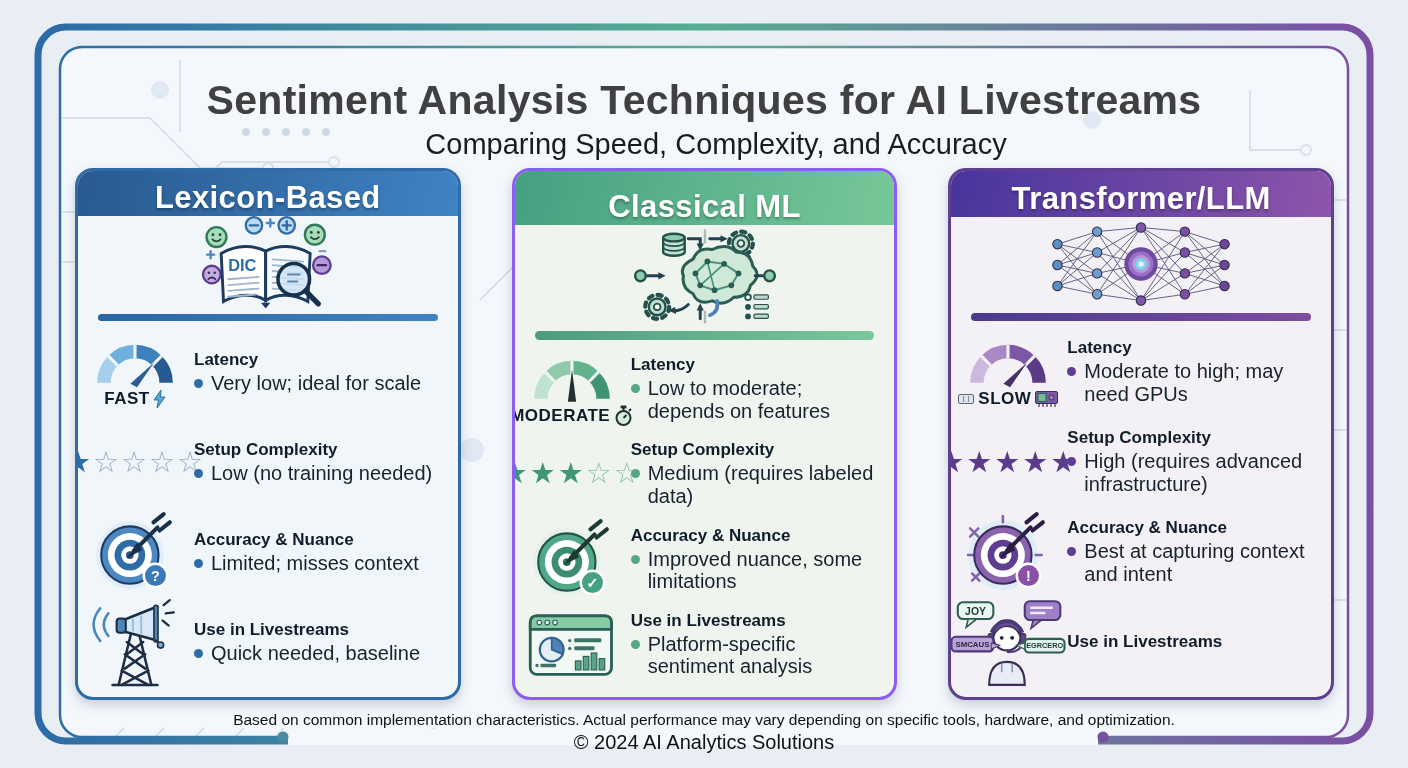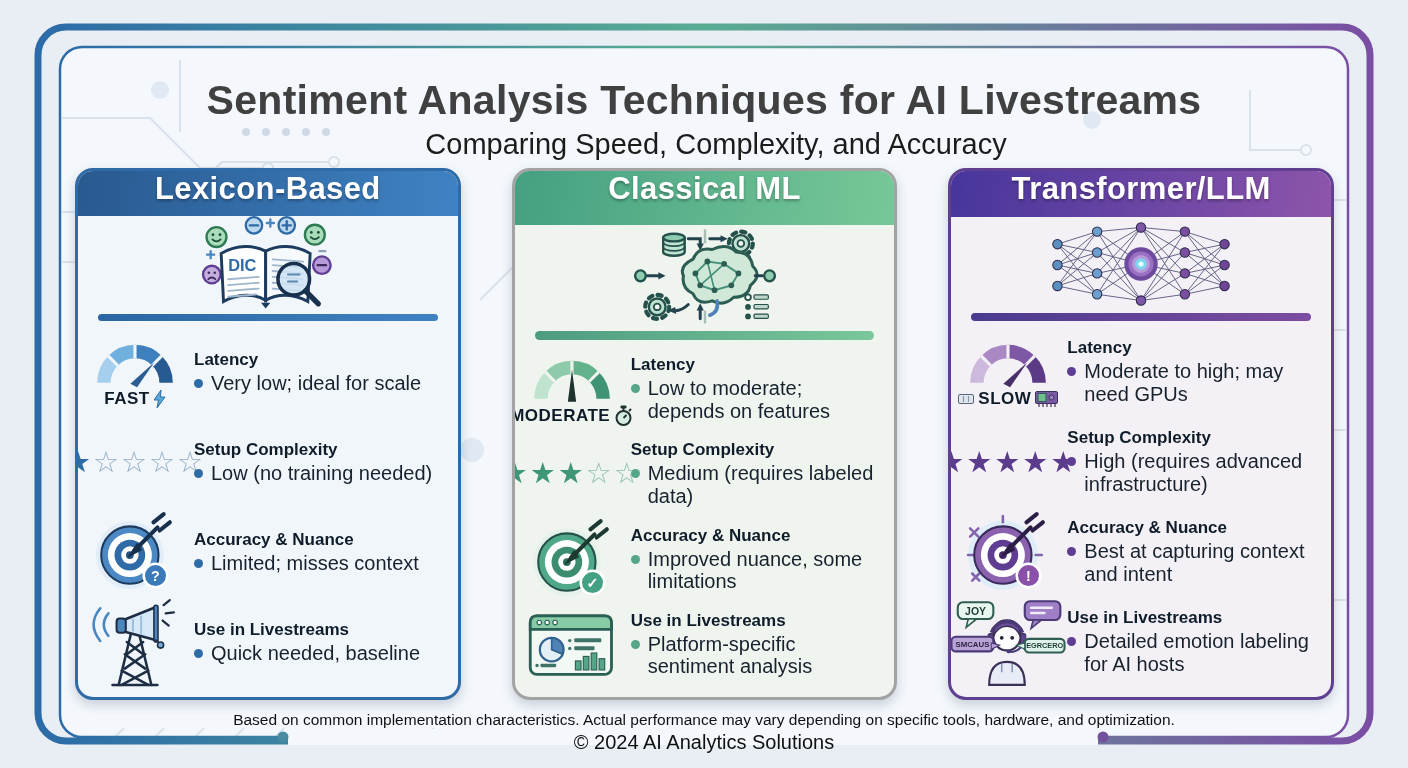--- a/index.html
+++ b/index.html
@@ -14,25 +14,25 @@
 
   .title{position:absolute;top:50px;left:0;width:100%;text-align:center;
     font-size:41px;font-weight:bold;color:#404040;letter-spacing:.3px;}
   .subtitle{position:absolute;top:104px;left:0;width:100%;text-align:center;
     font-size:29px;font-weight:normal;color:#1b1b1b;margin-left:12px;}
 
   .cards{position:absolute;left:75px;right:74px;top:168px;height:532px;
     display:flex;gap:51px;}
   .card{flex:1;border-radius:18px;overflow:hidden;display:flex;flex-direction:column;
     box-shadow:0 5px 12px rgba(25,45,80,.20);}
-  .card-header{height:54px;display:flex;align-items:flex-start;justify-content:center;
+  .card-header{height:54px;display:flex;align-items:flex-end;justify-content:center;
     color:#fff;font-size:31px;font-weight:bold;letter-spacing:.4px;
     text-shadow:0 2px 3px rgba(0,0,0,.30);}
   .c1{border:3px solid #2f6ba7;background:#f1f6fb;}
-  .c2{border:3px solid #a3a3a3;background:#eff4ef;}
+  .c2{border:3px solid #8b5cf6;background:#eff4ef;}
   .c3{border:3px solid #5f4090;background:#f4f1f6;}
   .c1 .card-header{background:linear-gradient(100deg,#29598f 0%,#3f83c4 100%);}
   .c2 .card-header{background:linear-gradient(100deg,#45a081 0%,#77c898 100%);}
   .c3 .card-header{background:linear-gradient(100deg,#47359c 0%,#8d55ab 100%);}
 
   .icon-area{height:104px;display:flex;align-items:center;justify-content:center;}
   .divider{height:9px;border-radius:5px;margin:2px 20px 4px;}
   .c1 .divider{background:linear-gradient(90deg,#2b66a3,#3f82c2);}
   .c2 .divider{background:linear-gradient(90deg,#4d9c80,#79c79b);}
   .c3 .divider{background:linear-gradient(90deg,#4a3a8e,#7d4da1);}
@@ -664,24 +664,20 @@
               <polygon points="72,44 64,46 72,50" fill="#dff2ec" stroke="#2f5d52" stroke-width="1"></polygon>
               <text x="91" y="49" text-anchor="middle" font-size="7" font-weight="bold" fill="#1d3a33" font-family="Liberation Sans, sans-serif">EGRCERO</text>
               <rect x="72" y="4" width="34" height="18" rx="5" fill="#9f7fc6" stroke="#4a3a78" stroke-width="2"></rect>
               <polygon points="80,22 88,22 78,30" fill="#9f7fc6" stroke="#4a3a78" stroke-width="1.5"></polygon>
               <rect x="77" y="9" width="22" height="2.5" rx="1" fill="#f1eaf9"></rect>
               <rect x="77" y="14" width="15" height="2.5" rx="1" fill="#f1eaf9"></rect>
             </svg>
           </div>
           <div class="stext">
             <h3>Use in Livestreams</h3>
-            <div class="bullet">
-                <span class="dot"></span>
-                <span>Detailed emotion labeling for AI hosts</span>
-              </div>
           </div>
         </section>
       </div>
     </article>
   </div>
 
   <footer class="footer">
     <p class="disc">Based on common implementation characteristics. Actual performance may vary depending on specific tools, hardware, and optimization.</p>
     <p class="copy">© 2024 AI Analytics Solutions</p>
   </footer>

